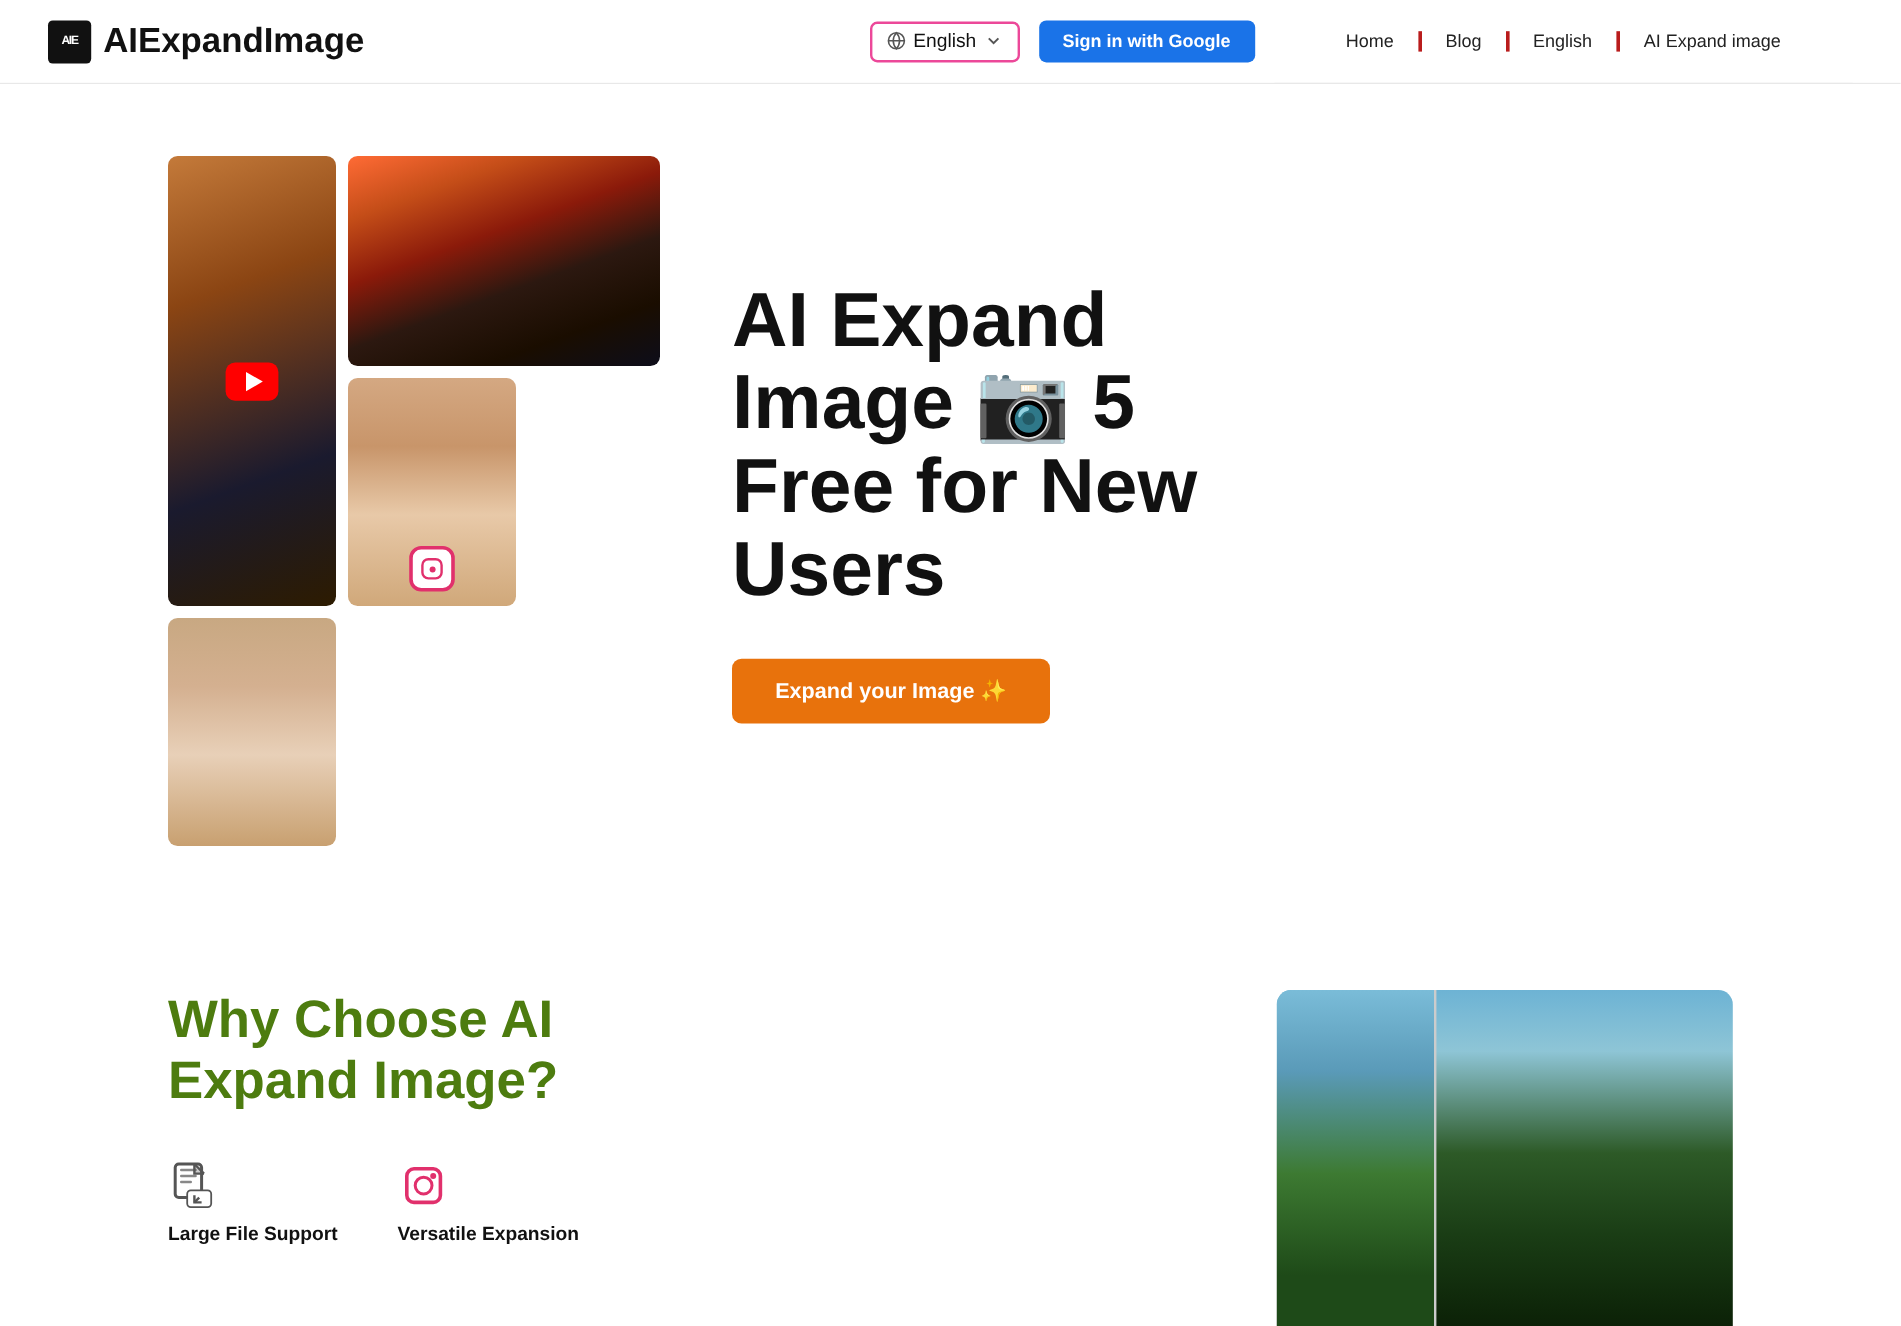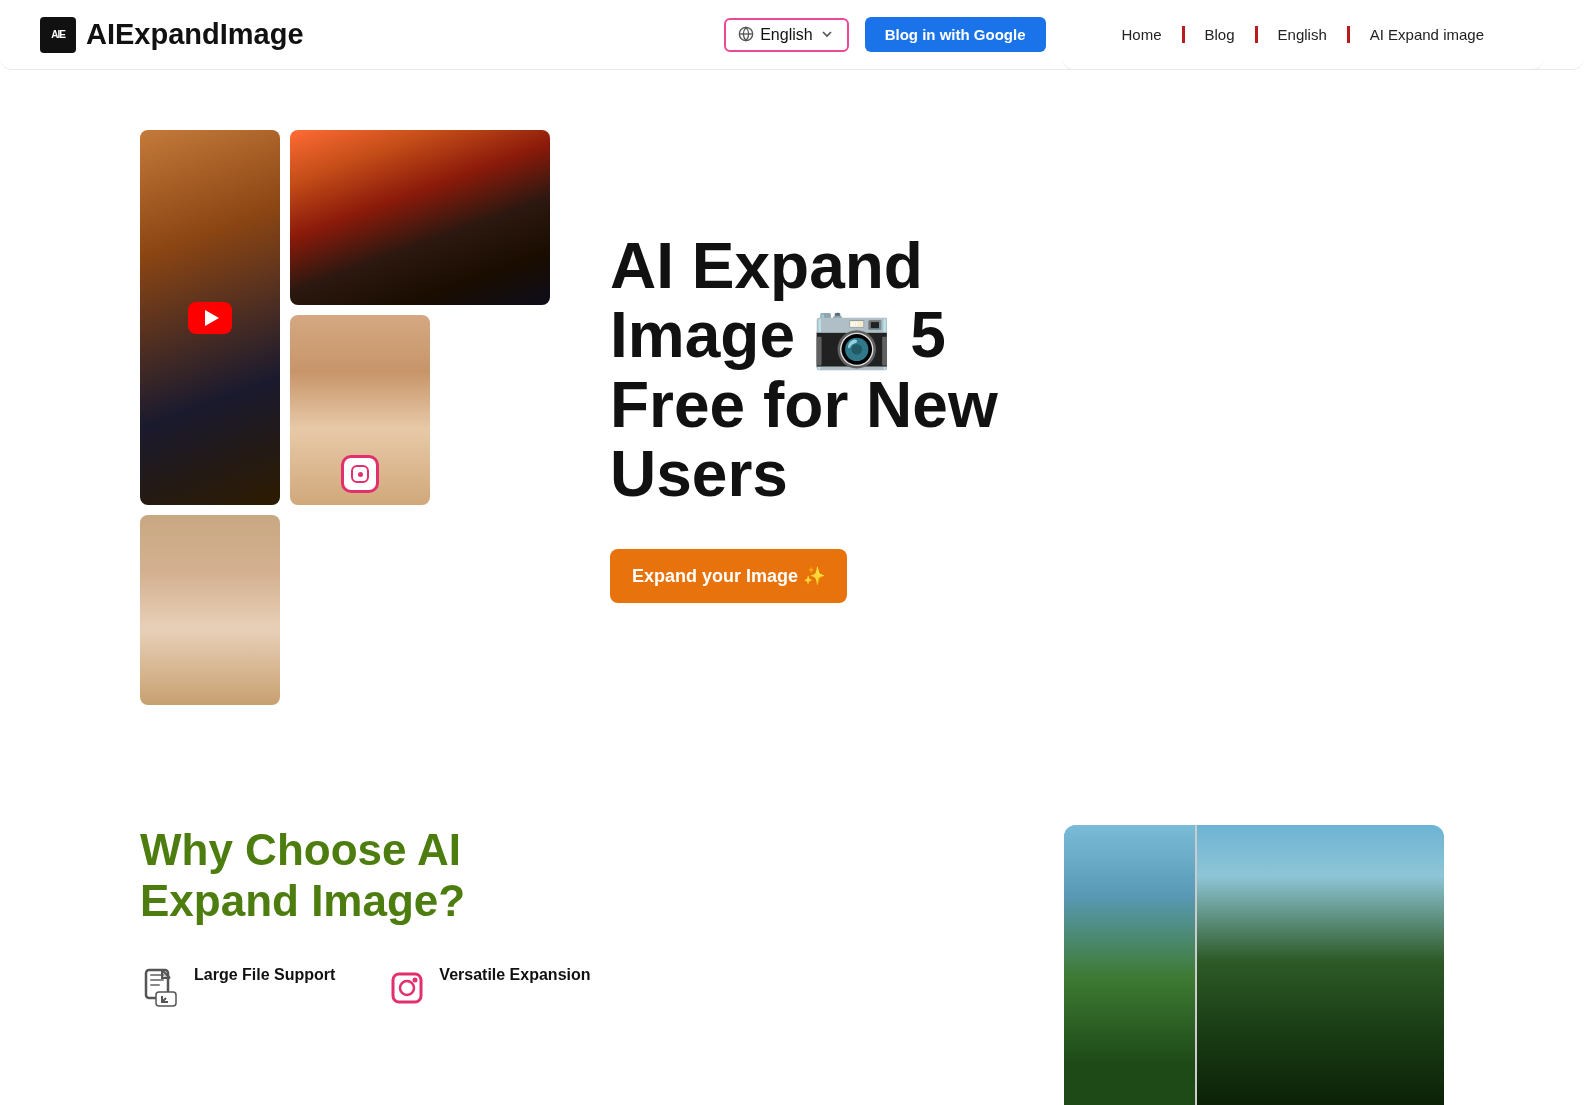--- a/index.html
+++ b/index.html
@@ -6,21 +6,20 @@
     body { font-family: -apple-system, BlinkMacSystemFont, 'Segoe UI', sans-serif; background: #fff; color: #111; }
 
     
     nav {
       display: flex;
       align-items: center;
       padding: 0 40px;
       height: 70px;
       border-bottom: 1px solid #e8e8e8;
       gap: 16px;
-      border-radius: 12px;
     }
     .logo-area {
       display: flex;
       align-items: center;
       gap: 10px;
       margin-right: auto;
       text-decoration: none;
       color: #111;
     }
     .logo-box {
@@ -149,21 +148,21 @@
       font-size: 17px;
       color: #555;
       line-height: 1.65;
       margin-bottom: 36px;
     }
     .btn-expand {
       background: #e8720c;
       color: #fff;
       border: none;
       border-radius: 8px;
-      padding: 16px 22px;
+      padding: 16px 36px;
       font-size: 18px;
       font-weight: 600;
       cursor: pointer;
       display: inline-flex; align-items: center; gap: 8px;
     }
 
     
     .why-section {
       padding: 60px 140px;
       display: flex;
@@ -175,21 +174,21 @@
       font-weight: 800;
       line-height: 1.15;
       color: #4d7c0f;
       margin-bottom: 40px;
     }
     .features-row {
       display: flex;
       gap: 50px;
     }
     .feature-item {
-      display: flex; flex-direction: row; align-items: flex-start; gap: 10px; justify-content: space-between;
+      display: flex; flex-direction: column; align-items: flex-start; gap: 10px; justify-content: space-between;
     }
     .feature-icon {
       width: 44px; height: 44px;
       display: flex; align-items: center; justify-content: center;
     }
     .feature-label {
       font-size: 16px; font-weight: 600; color: #111;
     }
     .why-right {
       width: 380px; flex-shrink: 0;
@@ -230,21 +229,21 @@
       <circle cx="12" cy="12" r="10"></circle>
       <line x1="2" y1="12" x2="22" y2="12"></line>
       <path d="M12 2a15.3 15.3 0 0 1 4 10 15.3 15.3 0 0 1-4 10 15.3 15.3 0 0 1-4-10 15.3 15.3 0 0 1 4-10z"></path>
     </svg>
     <span>English</span>
     <svg width="12" height="12" viewBox="0 0 24 24" fill="none" stroke="#555" stroke-width="2.5">
       <polyline points="6 9 12 15 18 9"></polyline>
     </svg>
   </div>
 
-  <button class="btn-google">Blog in with Google</button>
+  <button class="btn-google">Sign in with Google</button>
 
   <nav class="nav-links">
     <a class="nav-link" href="#">Home</a>
     <a class="nav-link" href="#">Blog</a>
     <a class="nav-link" href="#">English</a>
     <a class="nav-link" href="#">AI Expand image</a>
   </nav>
 </nav>
 
 <section class="hero">

